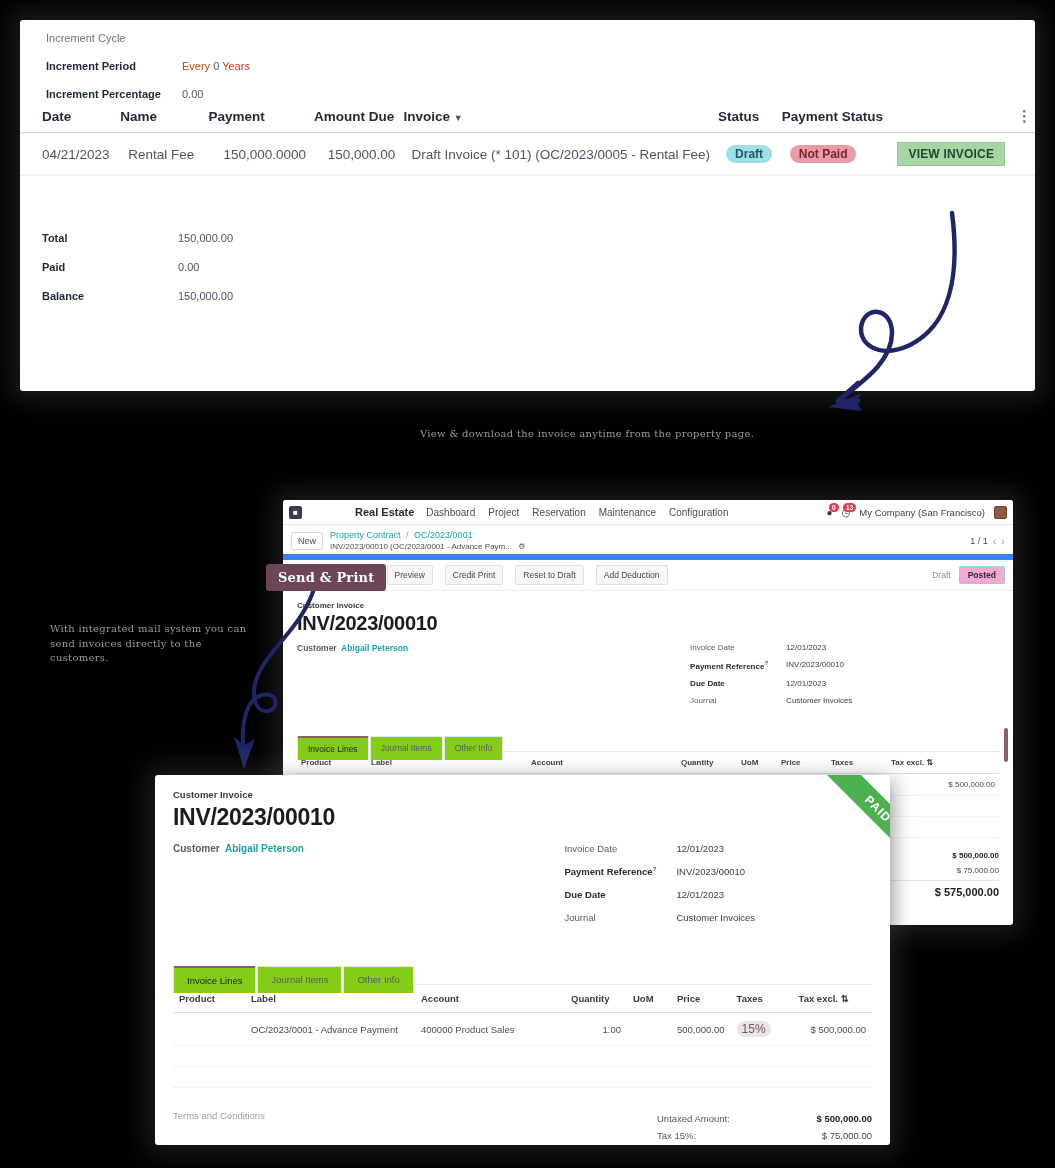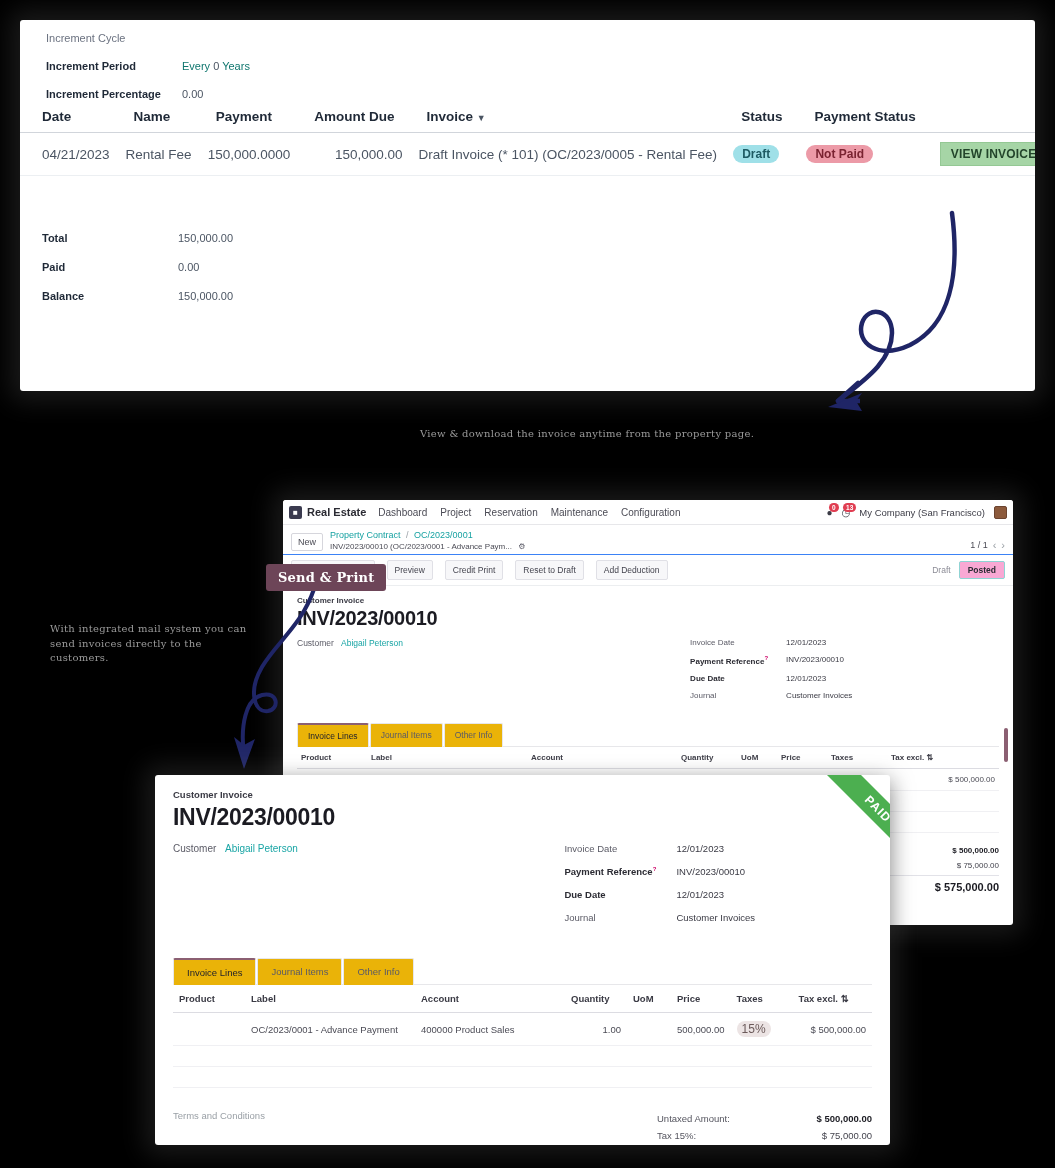--- a/index.html
+++ b/index.html
@@ -18,33 +18,33 @@
                 0 6px 22px rgba(0,0,0,0.55);
   }
 
   
   #win-contract { left: 20px; top: 20px; width: 1015px; height: 371px; }
   .w1-pad { padding: 12px 26px 0 26px; }
   .lbl-muted { color: #6b7280; font-size: 11px; }
   .field-row { display: flex; align-items: center; margin-top: 16px; font-size: 11px; }
   .field-label { font-weight: bold; color: #1f2937; width: 136px; }
   .field-val { color: #4b5563; }
-  .field-val .sub { color:#0f766e; }
+  .field-val .sub { color:#c2410c; }
 
   .tabs-w1 { display: flex; margin-top: 26px; padding-left: 22px; border-bottom: 1px solid #e5e7eb; }
   .tab {
     padding: 9px 18px; font-size: 13.5px; color: #5a5a66; background: #fff;
     border: 1px solid #e5e7eb; border-bottom: none; cursor: pointer;
     border-radius: 3px 3px 0 0; margin-right: 2px; position: relative; top: 1px;
   }
   .tab.active { border-top: 2px solid #8b5f72; color: #23232b; }
 
   table.grid { width: 100%; border-collapse: collapse; font-size: 13.5px; }
   table.grid th {
-    text-align: left; font-weight: bold; color: #1f2937; padding: 8px 16px;
+    text-align: left; font-weight: bold; color: #1f2937; padding: 8px 0;
     border-bottom: 1px solid #d1d5db; white-space: nowrap; margin-left: 36px;
   }
   table.grid td { padding: 9px 8px; color: #4b5563; border-bottom: 1px solid #eceff2; white-space: nowrap; }
   .num { text-align: right; }
   .caret { font-size: 9px; color:#4b5563; }
 
   .pill { display: inline-block; padding: 2px 9px; border-radius: 11px; font-size: 12px; font-weight: bold; }
   .pill-draft { background: #9fe0e8; color: #1d5a63; }
   .pill-notpaid { background: #ec9aa7; color: #7a2331; }
   .btn-view {
@@ -67,32 +67,32 @@
   
   #win-odoo { left: 283px; top: 500px; width: 730px; height: 425px; }
   .navbar {
     display: flex; align-items: center; height: 25px; padding: 0 6px;
     border-bottom: 1px solid #e7e7ea; background: #fff; font-size: 10px;
   }
   .brand-sq {
     width: 13px; height: 13px; background: #3b3b4f; color: #fff; border-radius: 2px;
     display:flex; align-items:center; justify-content:center; font-size: 8px; margin-right: 5px;
   }
-  .brand-name { font-weight: bold; color: #2b2b33; font-size: 11px; margin-right: 12px; }
+  .brand-name { font-weight: bold; color: #2b2b33; font-size: 11px; margin-right: 12px; margin-left: 48px; }
   .nav-item { color: #4b4b55; margin-right: 13px; cursor: pointer; }
   .nav-right { margin-left: auto; display: flex; align-items: center; gap: 9px; }
   .ico-badge { position: relative; color: #3c3c46; font-size: 10px; cursor: pointer; }
   .ico-badge .bdg {
     position: absolute; top: -4px; right: -6px; background: #e03e52; color: #fff;
     border-radius: 8px; font-size: 6.5px; padding: 0px 3px; line-height: 9px; font-weight: bold;
   }
   .company { color: #3c3c46; font-size: 9.5px; }
   .avatar { width: 13px; height: 13px; border-radius: 2px; background: #8c5a3c; border: 1px solid #6b4430; }
 
-  .breadcrumb-bar { display: flex; align-items: flex-end; padding: 5px 8px 3px 8px; border-bottom: 1px solid #3b82f6; }
+  .breadcrumb-bar { display: flex; align-items: center; padding: 5px 8px 3px 8px; border-bottom: 6px solid #3b82f6; }
   .btn-new {
     border: 1px solid #d6d6dc; background: #fff; color: #4b4b55; font-size: 9px;
     padding: 3px 6px; border-radius: 2px; margin-right: 7px; cursor: pointer;
   }
   .bc-line1 { font-size: 9px; color: #17a2a2; }
   .bc-line1 .sep { color: #9aa0a6; margin: 0 3px; }
   .bc-line2 { font-size: 8px; color: #4b4b55; margin-top: 2px; }
   .gear { font-size: 8px; color: #5a5a66; margin-left: 4px; cursor: pointer; }
   .pager { margin-left: auto; display: flex; align-items: center; gap: 5px; font-size: 9px; color: #4b4b55; }
   .pager .arw { color: #9aa0a6; cursor: pointer; font-size: 11px; }
@@ -114,28 +114,28 @@
   .sheet-title { font-size: 20px; font-weight: bold; color: #1b1b22; letter-spacing: -.3px; margin-top: 2px; }
   .two-col { display: flex; margin-top: 8px; }
   .col-l { width: 56%; }
   .col-r { width: 44%; font-size: 8px; }
   .frow { display: flex; margin-bottom: 8px; font-size: 8px; }
   .fl { width: 96px; color: #5b5b66; }
   .fl.b { font-weight: bold; color: #2b2b33; }
   .fv { color: #3a3a44; }
   .fv.link { color: #19a5a5; }
   .sup { color: #c06; font-size: 6px; vertical-align: super; }
-  .cust-row { display: flex; font-size: 8.5px; align-items: flex-start; }
+  .cust-row { display: flex; font-size: 8.5px; align-items: flex-start; font-weight: bold; }
   .cust-row .fl { width: 44px; color: #5b5b66; }
 
   .tabs-sm { display: flex; margin-top: 14px; border-bottom: 1px solid #e7e7ea; }
   .tab-sm {
-    font-size: 8.5px; padding: 6px 10px; color: #5a5a66; background: #eab308;
+    font-size: 8.5px; padding: 6px 10px; color: #5a5a66; background: #84cc16;
     border: 1px solid #e7e7ea; border-bottom: none; cursor: pointer; margin-right: 1px;
-    border-radius: 2px 2px 0 0; position: relative; top: 1px;
+    border-radius: 2px 2px 0 0; position: relative; top: 9px;
   }
   .tab-sm.active { border-top: 2px solid #8b5f72; color: #23232b; }
 
   table.lines { width: 100%; border-collapse: collapse; font-size: 8px; }
   table.lines th { color: #3a3a44; font-weight: bold; padding: 6px 4px; border-bottom: 1px solid #dcdce2; text-align: left; white-space: nowrap; }
   table.lines td { padding: 6px 4px; color: #4b4b55; border-bottom: 1px solid #f0f0f3; white-space: nowrap; }
   .tax-chip { background: #ece4e4; color: #6b5a5a; border-radius: 8px; padding: 1px 5px; font-size: 12px; }
 
   .totals-box { margin-left: auto; width: 180px; font-size: 8px; }
   .trow { display: flex; justify-content: space-between; padding: 3px 0; }

